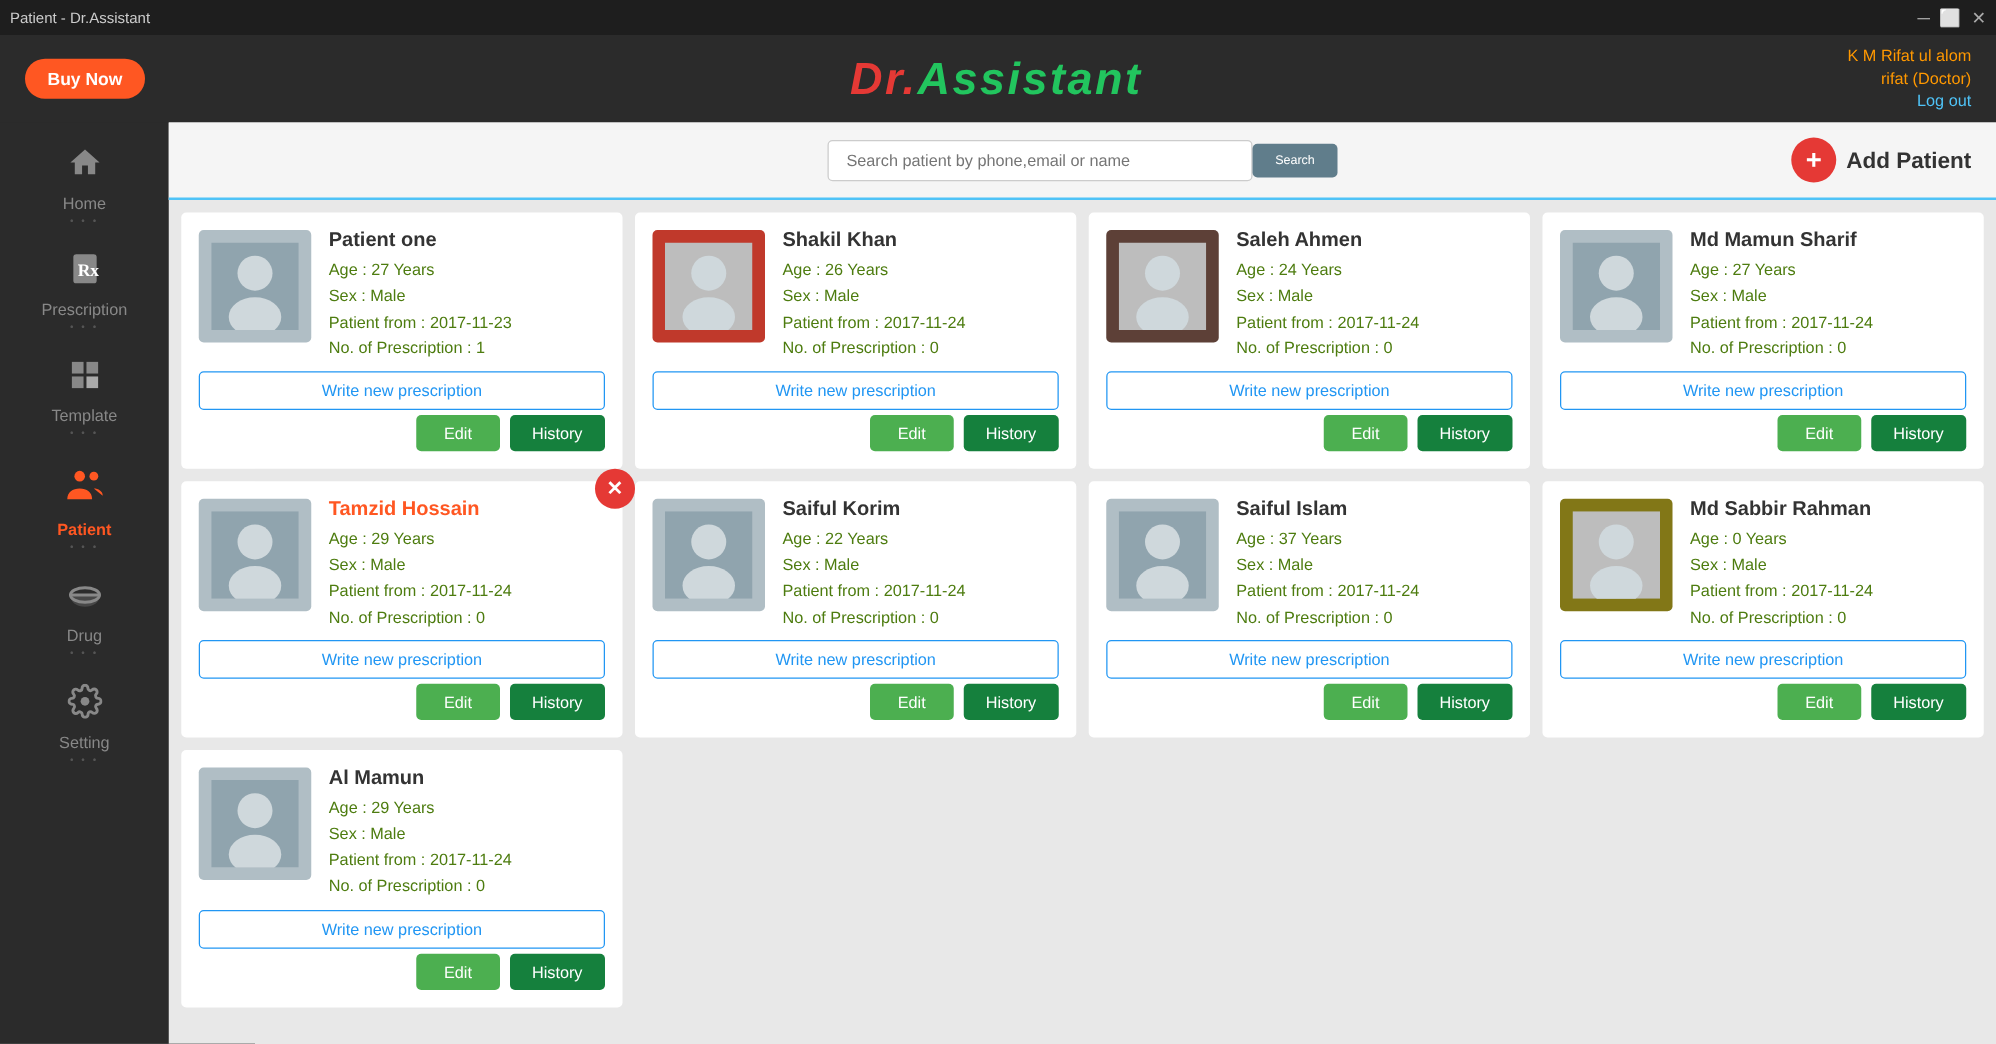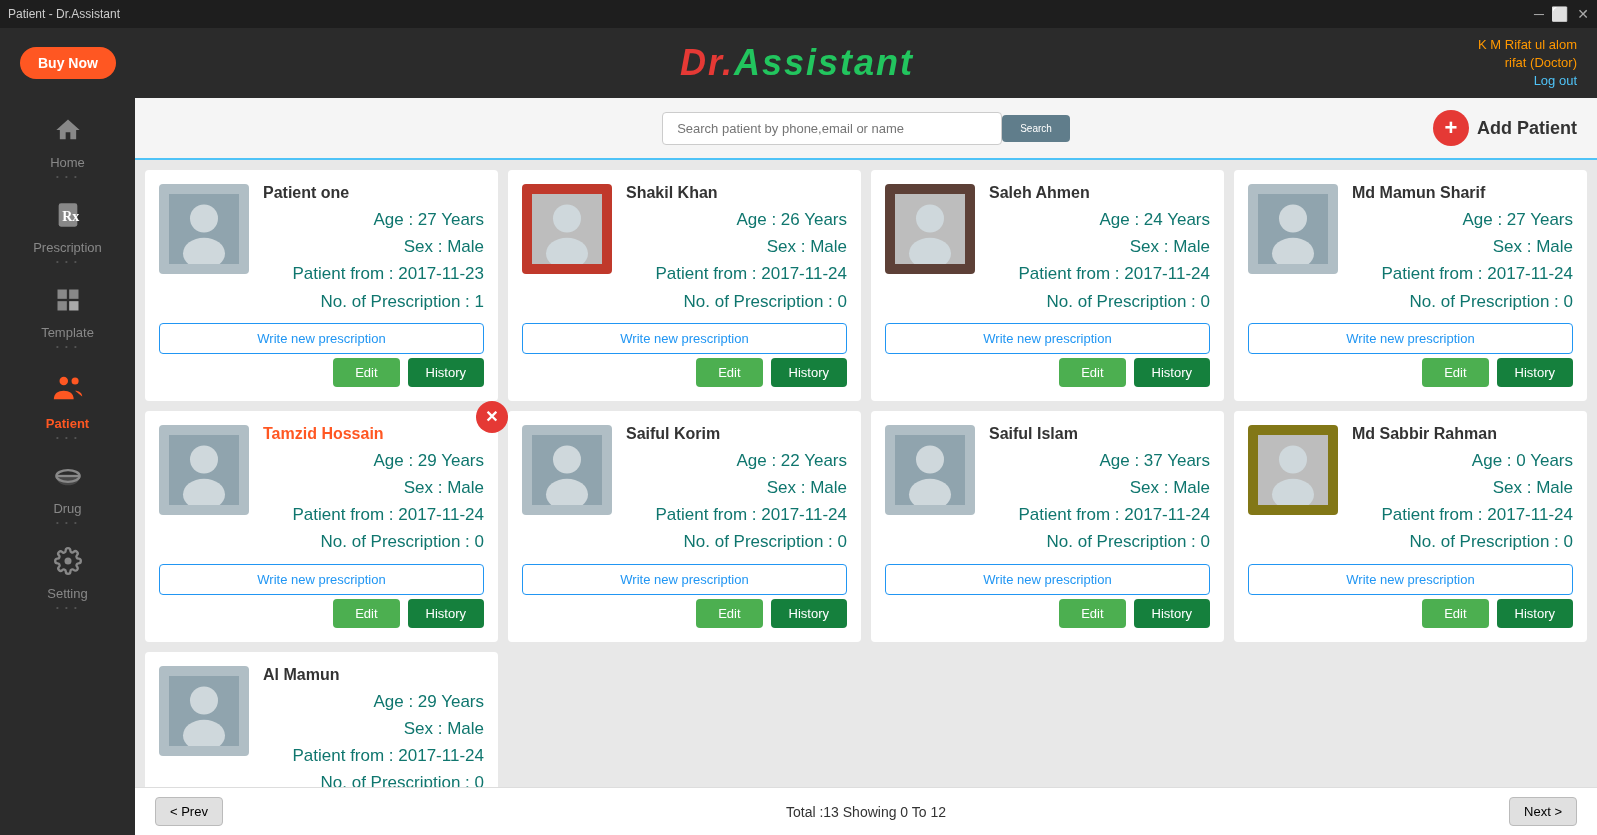--- a/index.html
+++ b/index.html
@@ -178,21 +178,21 @@
     }
     .patient-avatar svg { width: 70px; height: 70px; }
     .patient-info { flex: 1; }
     .patient-name {
       font-size: 16px;
       font-weight: bold;
       color: #333;
       margin-bottom: 4px;
     }
     .patient-name.highlight { color: #ff5722; }
-    .patient-info p { font-size: 17px; color: #0f766e; line-height: 1.6; text-align: right; }
+    .patient-info p { font-size: 13px; color: #4d7c0f; line-height: 1.6; }
     .patient-card-actions { display: flex; flex-direction: column; gap: 4px; }
     .write-prescription-btn {
       background: white;
       color: #2196f3;
       border: 1px solid #2196f3;
       padding: 7px 14px;
       border-radius: 4px;
       font-size: 13px;
       cursor: pointer;
       text-align: center;
@@ -607,20 +607,15 @@
     <div class="patient-card-actions">
       <button class="write-prescription-btn">Write new prescription</button>
       <div class="action-btns">
         <button class="edit-btn">Edit</button>
         <button class="history-btn">History</button>
       </div>
     </div>
   </div>
       </div>
 
-    <div class="bottom-bar">
-      <button class="nav-btn">&lt; Prev</button>
-      <span>Total :13  Showing 0 To 12</span>
-      <button class="nav-btn">Next &gt;</button>
-    </div>
 
   </div>
 </div>
 
 </body></html>

